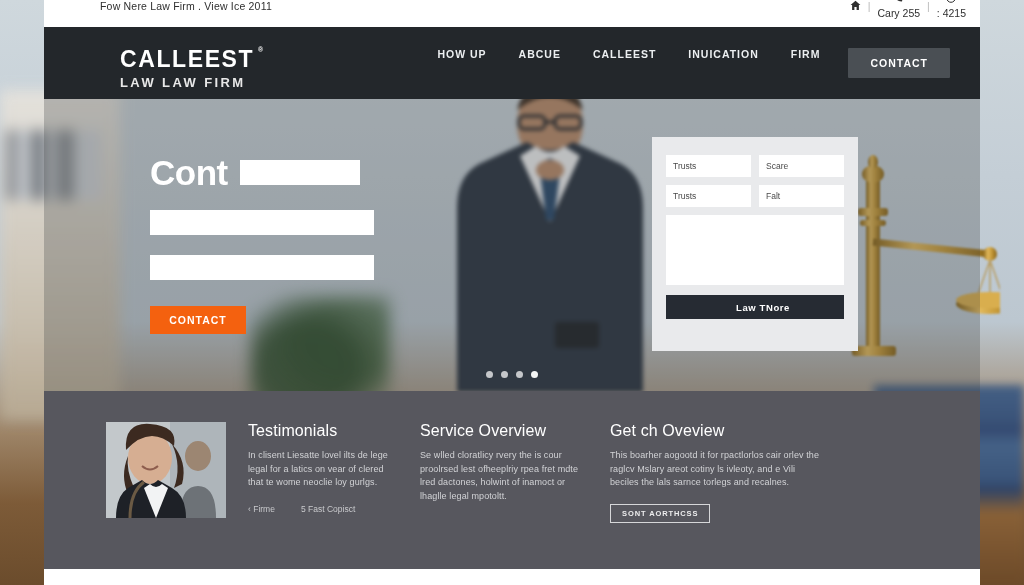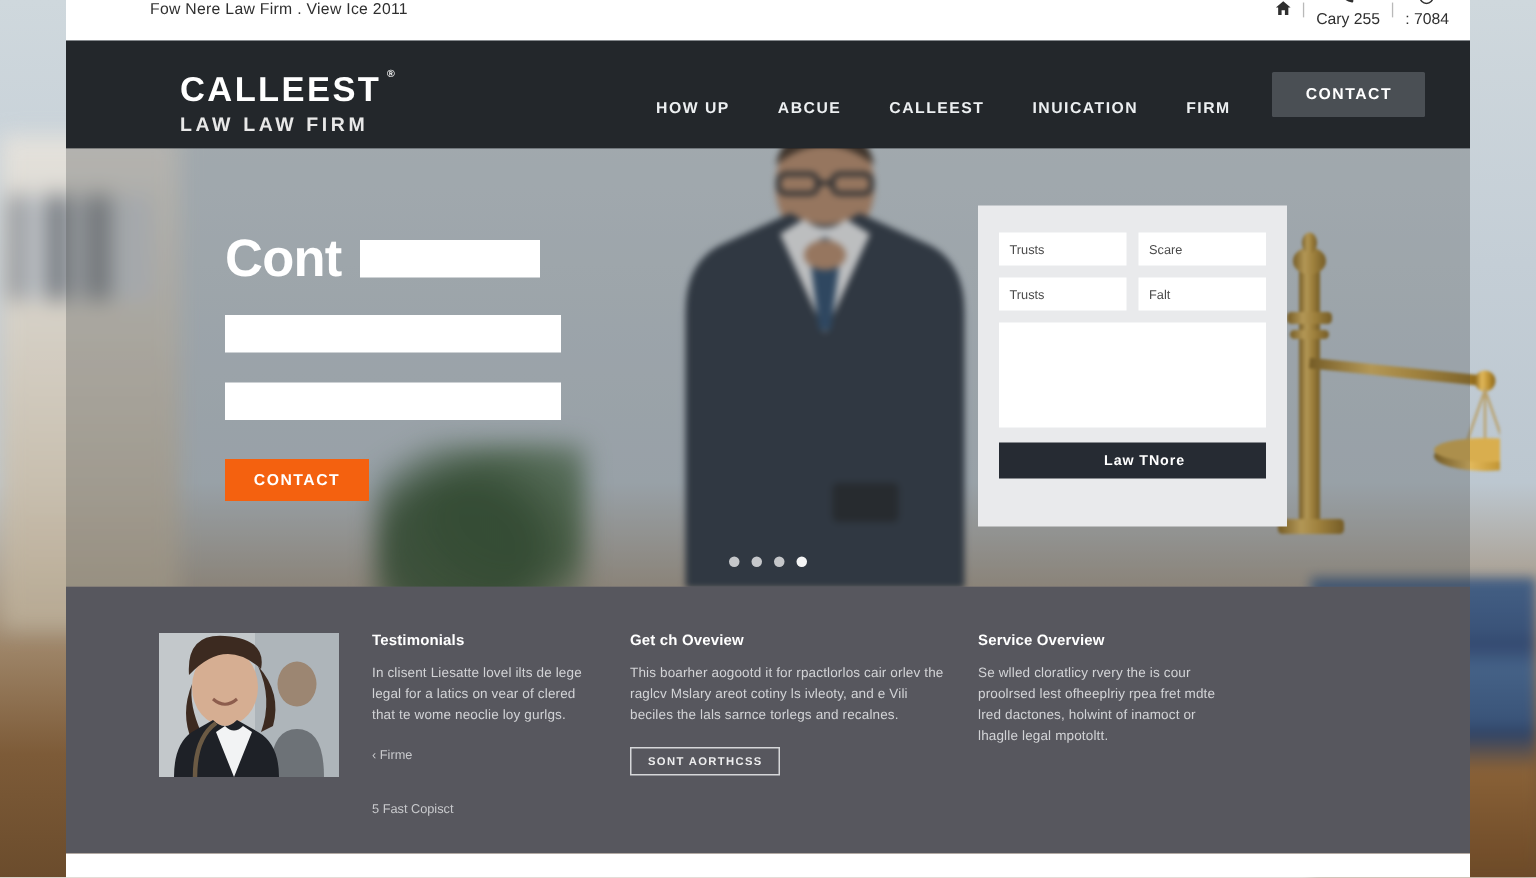--- a/index.html
+++ b/index.html
@@ -99,21 +99,21 @@
   }
   .brand-main .tm {
     position: absolute; top: -2px; right: -9px;
     font-size: 7px; font-weight: 700; letter-spacing: 0;
   }
   .brand-sub {
     margin-top: 5px; font-size: 13px; font-weight: 700; letter-spacing: 2.4px; color: #e8e8e8;
   }
   .nav {
     margin-left: auto; margin-right: 30px;
-    display: flex; align-items: flex-end; gap: 0;
+    display: flex; align-items: flex-start; gap: 0;
   }
   .nav-item {
     color: #eceff1; font-size: 10.5px; font-weight: 700;
     letter-spacing: 1px; padding: 0 16px; cursor: pointer; white-space: nowrap;
   }
   .nav-item.cta {
     background: #4a4f54; color: #fff;
     height: 30px; display: flex; align-items: center;
     padding: 0 22px; margin-left: 12px; border-radius: 1px;
   }
@@ -180,29 +180,29 @@
   .photo-frame {
     width: 120px; height: 96px; overflow: hidden; background: #cfd3d6; position: relative;
   }
   .photo-frame svg { display: block; }
 
   .col-testi { width: 150px; flex: 0 0 150px; }
   .col-service { width: 168px; flex: 0 0 168px; }
   .col-getch { width: 210px; flex: 0 0 210px; }
 
   .col-title {
-    color: #fff; font-size: 10px; font-weight: 700; letter-spacing: .1px;
+    color: #fff; font-size: 16px; font-weight: 400; letter-spacing: .1px;
     margin-bottom: 9px; line-height: 1.1;
   }
   .col-body {
     color: #d2d3d6; font-size: 9px; line-height: 1.55; letter-spacing: .1px;
   }
   .testi-links {
     display: flex; gap: 26px; margin-top: 14px;
-    color: #c9cacd; font-size: 8.5px; flex-direction: column;
+    color: #c9cacd; font-size: 8.5px;
   }
   .testi-links span { cursor: pointer; white-space: nowrap; }
   .ghost-btn {
     display: inline-flex; align-items: center; justify-content: center;
     margin-top: 14px; height: 19px; padding: 0 11px;
     border: 1px solid #d6d7d9; color: #ededee;
     font-size: 7.5px; font-weight: 700; letter-spacing: .9px; cursor: pointer;
   }
 
   
@@ -279,21 +279,21 @@
           <span>Cary 255</span>
         </span>
         <span class="topbar-sep">|</span>
         <span class="ti">
           <span>
             <svg width="10" height="10" viewBox="0 0 10 10">
                 <circle cx="5" cy="5" r="4.3" fill="none" stroke="#2f2f2f" stroke-width="1"></circle>
                 <circle cx="5" cy="5" r="1.5" fill="#2f2f2f"></circle>
               </svg>
           </span>
-          <span>: 7084</span>
+          <span>: 4215</span>
         </span>
       </div>
     </div>
 
     <div class="navbar">
       <div class="brand">
         <div class="brand-main">
           <span>CALLEEST</span><span class="tm">®</span>
         </div>
         <div class="brand-sub">LAW LAW FIRM</div>
@@ -366,29 +366,29 @@
 
         <div class="col col-testi">
           <div class="col-title">Testimonials</div>
           <div class="col-body">In clisent Liesatte lovel ilts de lege legal for a latics on vear of clered that te wome neoclie loy gurlgs.</div>
           <div class="testi-links">
             <span>‹  Firme</span>
             <span>5  Fast Copisct</span>
           </div>
         </div>
 
+        <div class="col col-service">
+          <div class="col-title">Service Overview</div>
+          <div class="col-body">Se wlled cloratlicy rvery the is cour proolrsed lest ofheeplriy rpea fret mdte lred dactones, holwint of inamoct or lhaglle legal mpotoltt.</div>
+        </div>
+
         <div class="col col-getch">
           <div class="col-title">Get ch Oveview</div>
           <div class="col-body">This boarher aogootd it for rpactlorlos cair orlev the raglcv Mslary areot cotiny ls ivleoty, and e Vili beciles the lals sarnce torlegs and recalnes.</div>
           <div class="ghost-btn">SONT AORTHCSS</div>
         </div>
 
-        <div class="col col-service">
-          <div class="col-title">Service Overview</div>
-          <div class="col-body">Se wlled cloratlicy rvery the is cour proolrsed lest ofheeplriy rpea fret mdte lred dactones, holwint of inamoct or lhaglle legal mpotoltt.</div>
-        </div>
-
       </div>
     </div>
 
     <div class="bottom-white"></div>
   </div>
 </div>
 
 </body></html>

